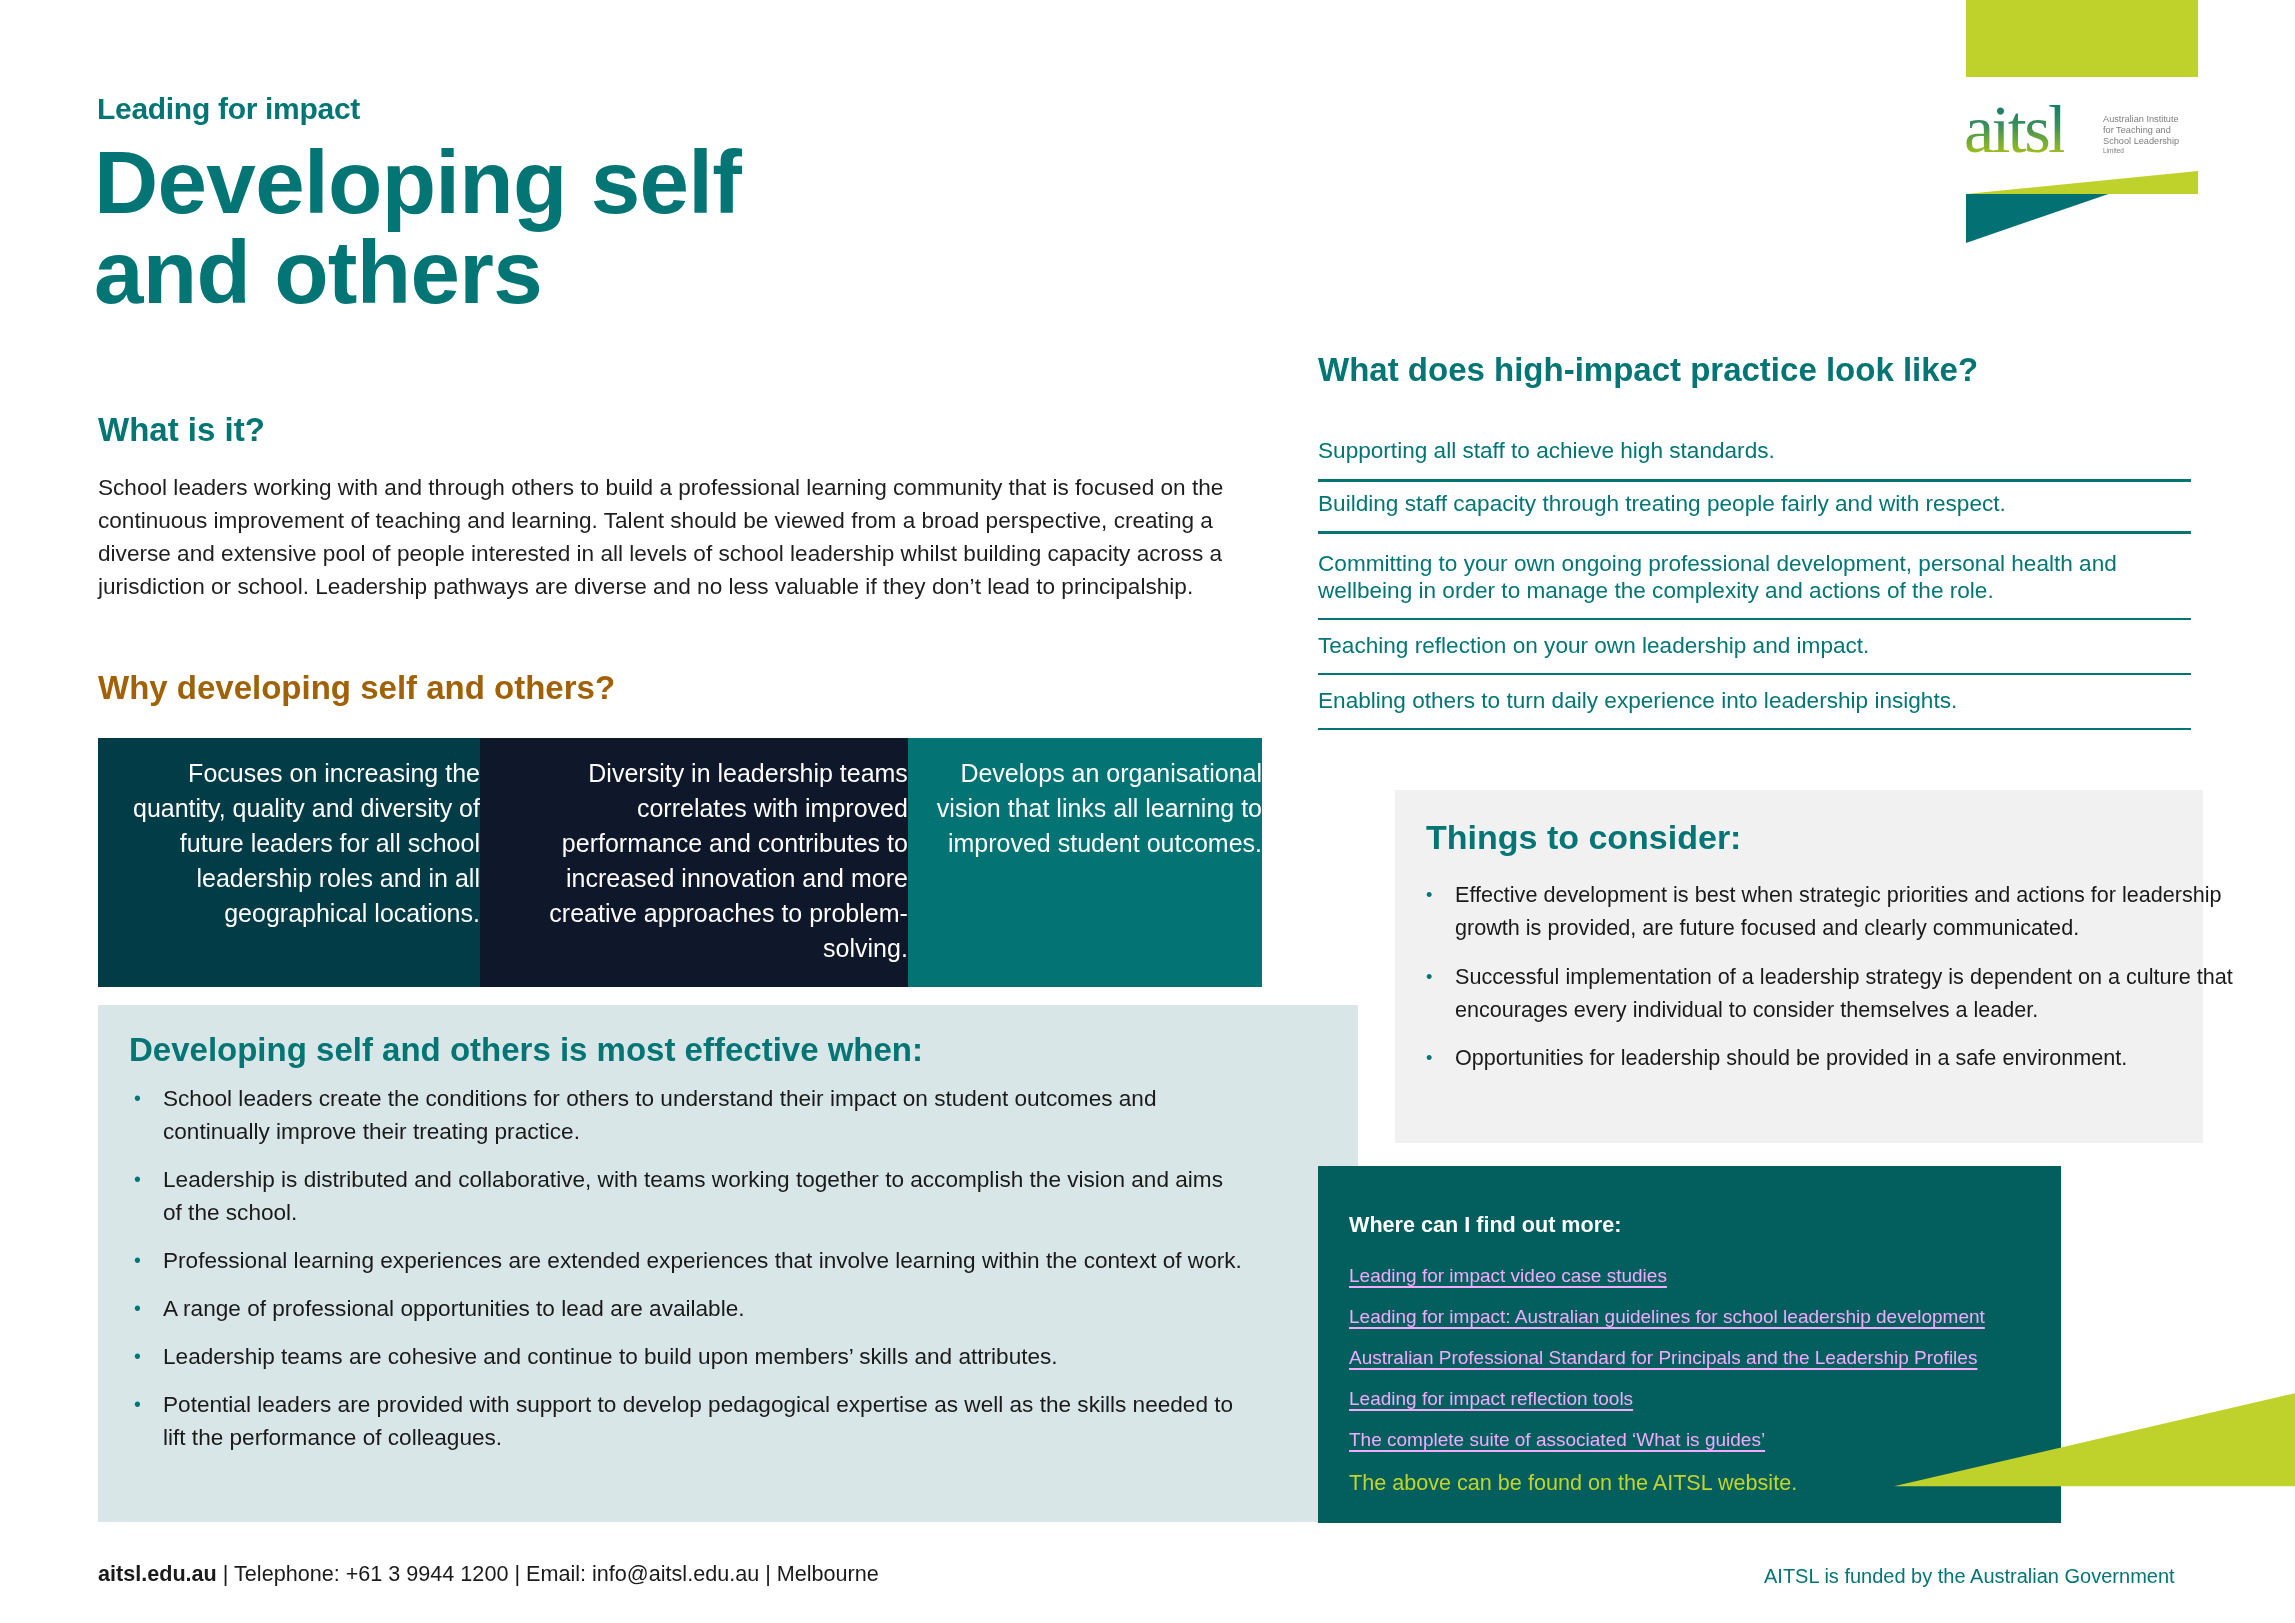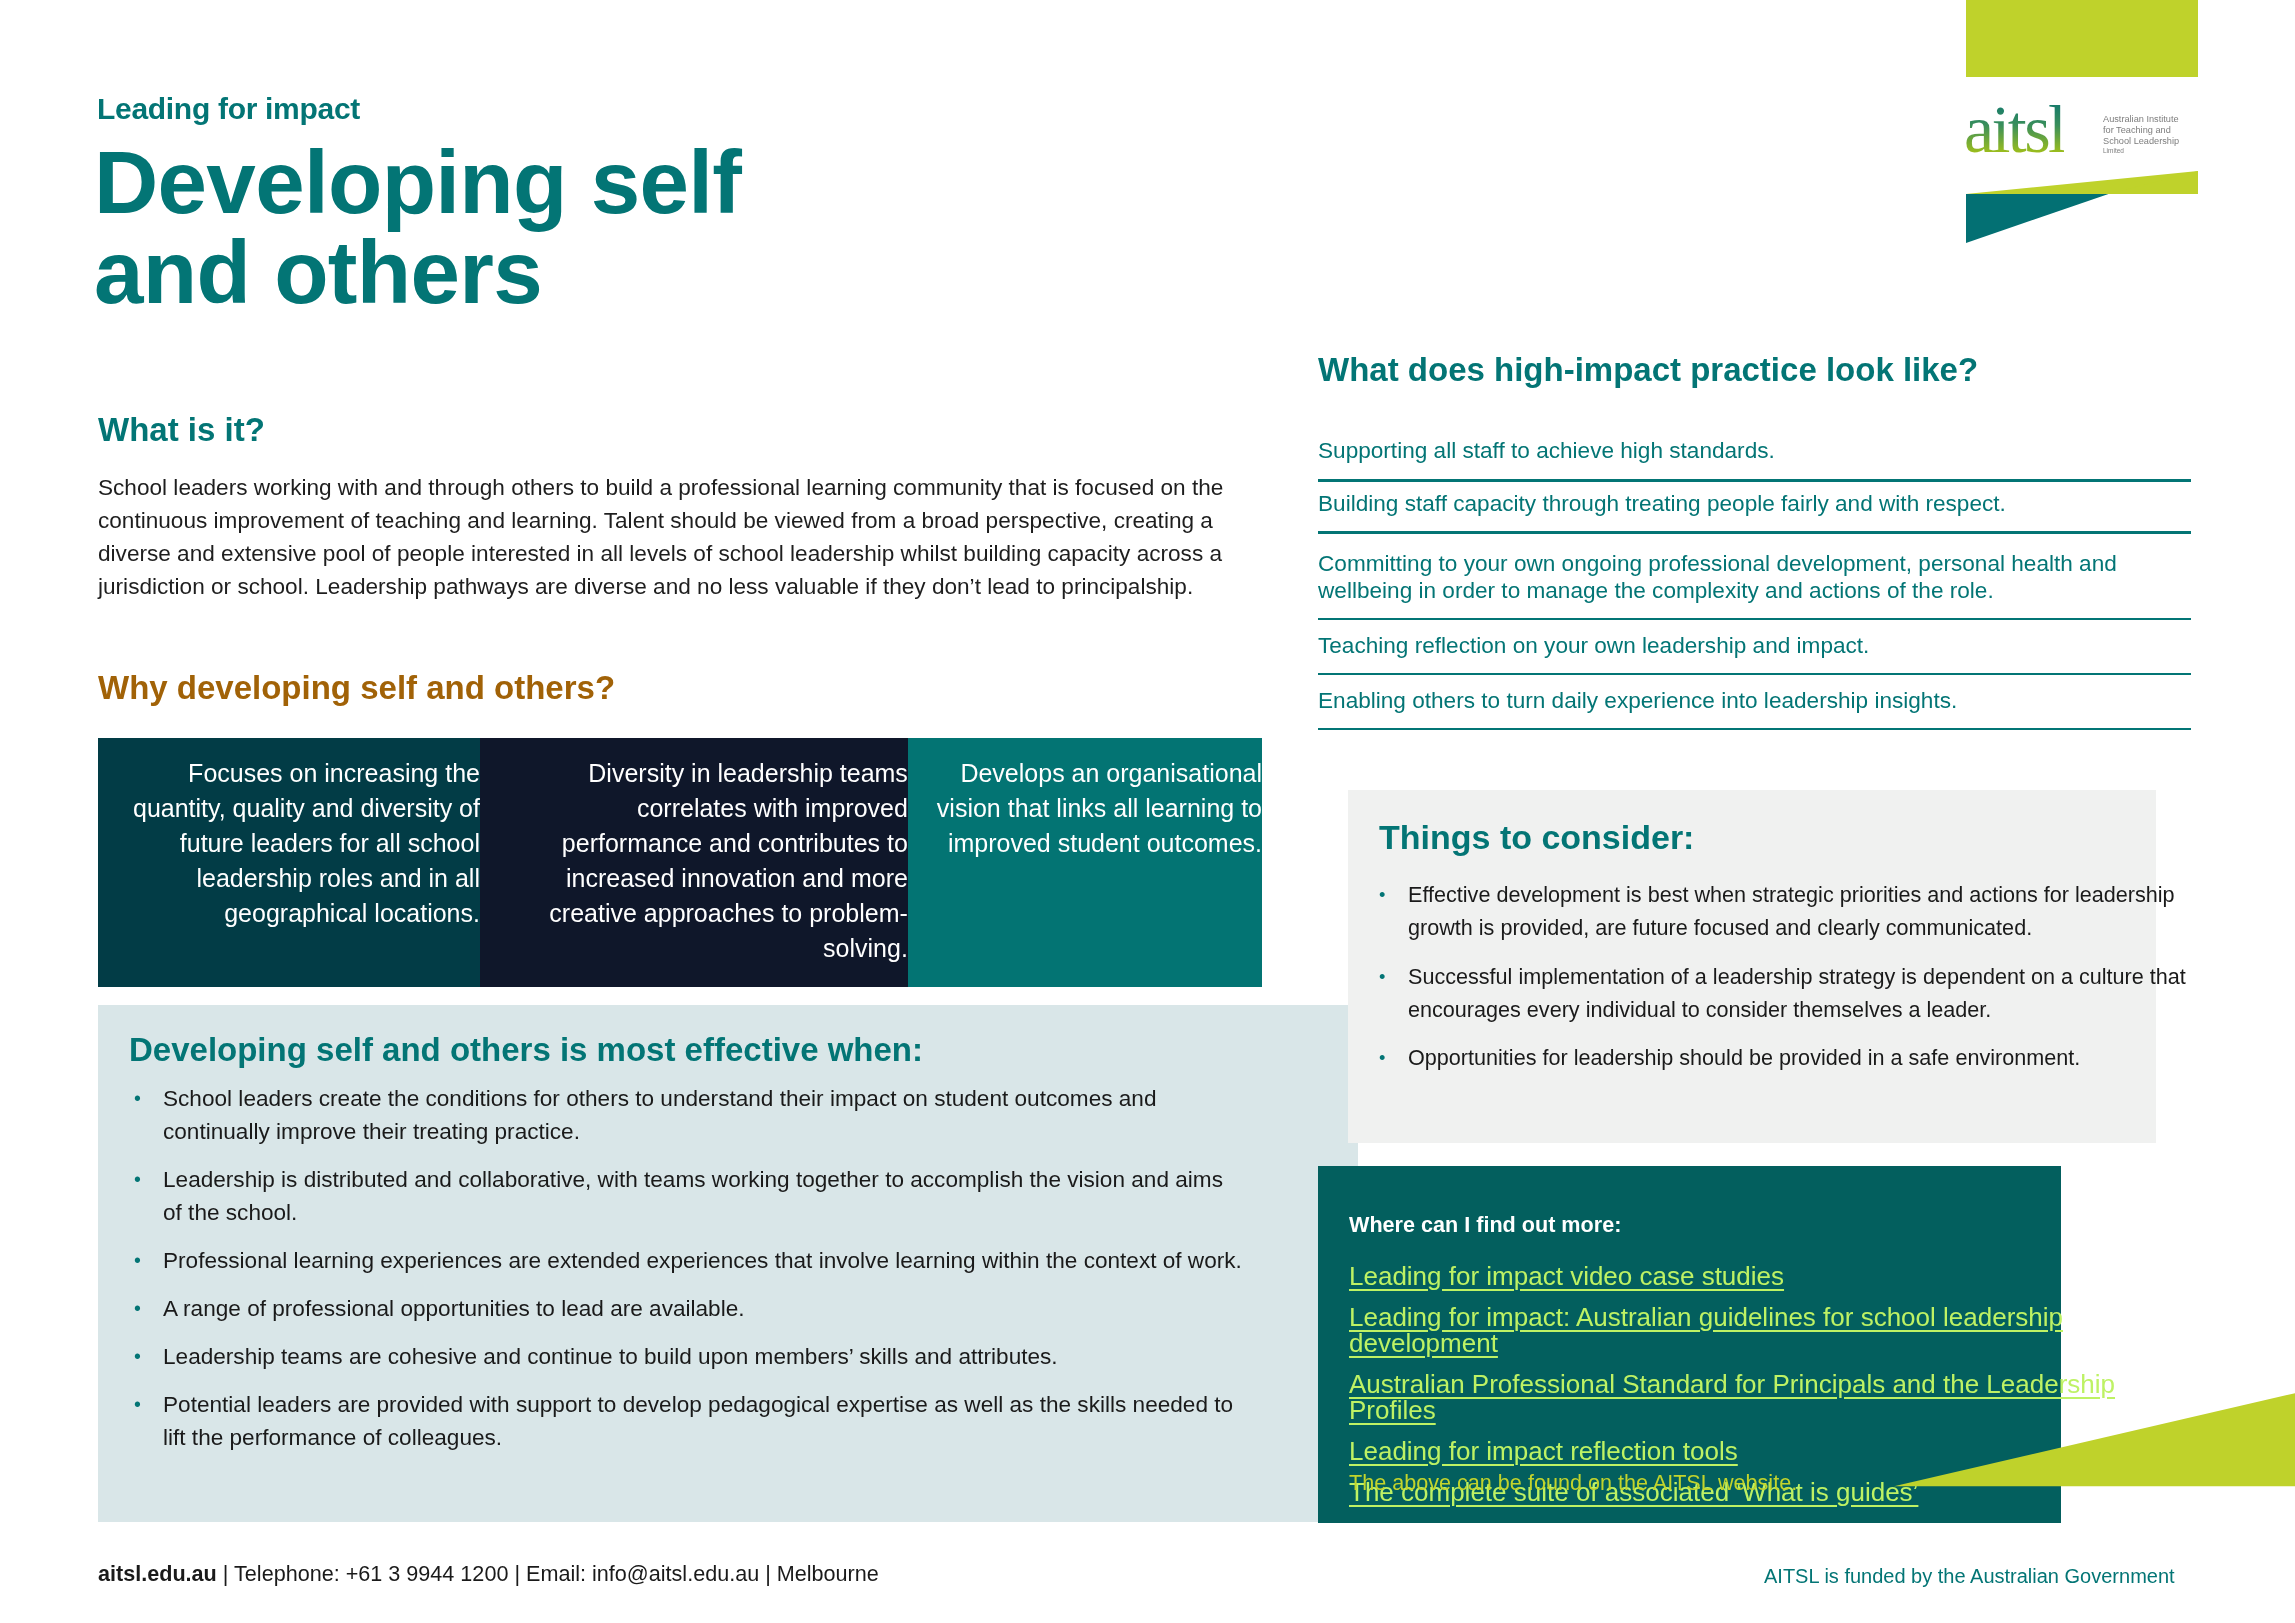--- a/index.html
+++ b/index.html
@@ -39,30 +39,30 @@
   #eff-list { position: absolute; left: 36px; top: 77px; width: 1112px; list-style: none; }
   #eff-list li { position: relative; padding-left: 29px; font-size: 22.6px; line-height: 33px; margin-bottom: 15px; color: #1a1a1a; }
   #eff-list li .b { position: absolute; left: 0; top: 0; color: #037575; font-size: 19.6px; }
 
   
   #hi-h { left: 1318px; top: 351px; font-size: 33px; font-weight: bold; color: #037575; }
   #hi-list { left: 1318px; top: 432px; width: 873px; }
   .hi-item { font-size: 22.6px; line-height: 27.5px; color: #037575; padding: 0; }
   .hi-sep { height: 2.6px; background: #037575; }
 
-  #things { left: 1348px; top: 790px; width: 808px; height: 353px; background: #f0f1f0; }
+  #things { left: 1395px; top: 790px; width: 808px; height: 353px; background: #f0f1f0; }
   #things-h { position: absolute; left: 31px; top: 27.5px; font-size: 34px; font-weight: bold; color: #037575; }
   #things-list { position: absolute; left: 31px; top: 88px; width: 811px; list-style: none; }
   #things-list li { position: relative; padding-left: 29px; font-size: 21.6px; line-height: 33px; margin-bottom: 15.7px; color: #1a1a1a; }
   #things-list li .b { position: absolute; left: 0; top: 0; color: #037575; font-size: 18.3px; }
 
   #more { left: 1318px; top: 1166px; width: 743px; height: 357px; background: #035f5e; }
   #more-h { position: absolute; left: 31px; top: 46px; font-size: 21.6px; font-weight: bold; color: #ffffff; }
   #more-links { position: absolute; left: 31px; top: 97px; width: 818px; }
-  #more-links a { display: block; font-size: 26px; line-height: 26px; margin-bottom: 15px; color: #bef264; text-decoration: underline; text-decoration-thickness: 2px; text-underline-offset: 3.9px; }
+  #more-links a { display: block; font-size: 19px; line-height: 26px; margin-bottom: 15px; color: #f0abfc; text-decoration: underline; text-decoration-thickness: 2px; text-underline-offset: 3.9px; }
   #more-note { position: absolute; left: 31px; top: 304px; font-size: 21.6px; color: #c2d42c; }
 
   #corner-tri { left: 1894px; top: 1393px; width: 402px; height: 94px; }
 
   
   #footer { left: 98px; top: 1561px; font-size: 21.6px; color: #1a1a1a; }
   #footer .site { font-weight: bold; }
   #funded { left: 1764px; top: 1565px; font-size: 20px; color: #037575; }
 </style>
 </head>

